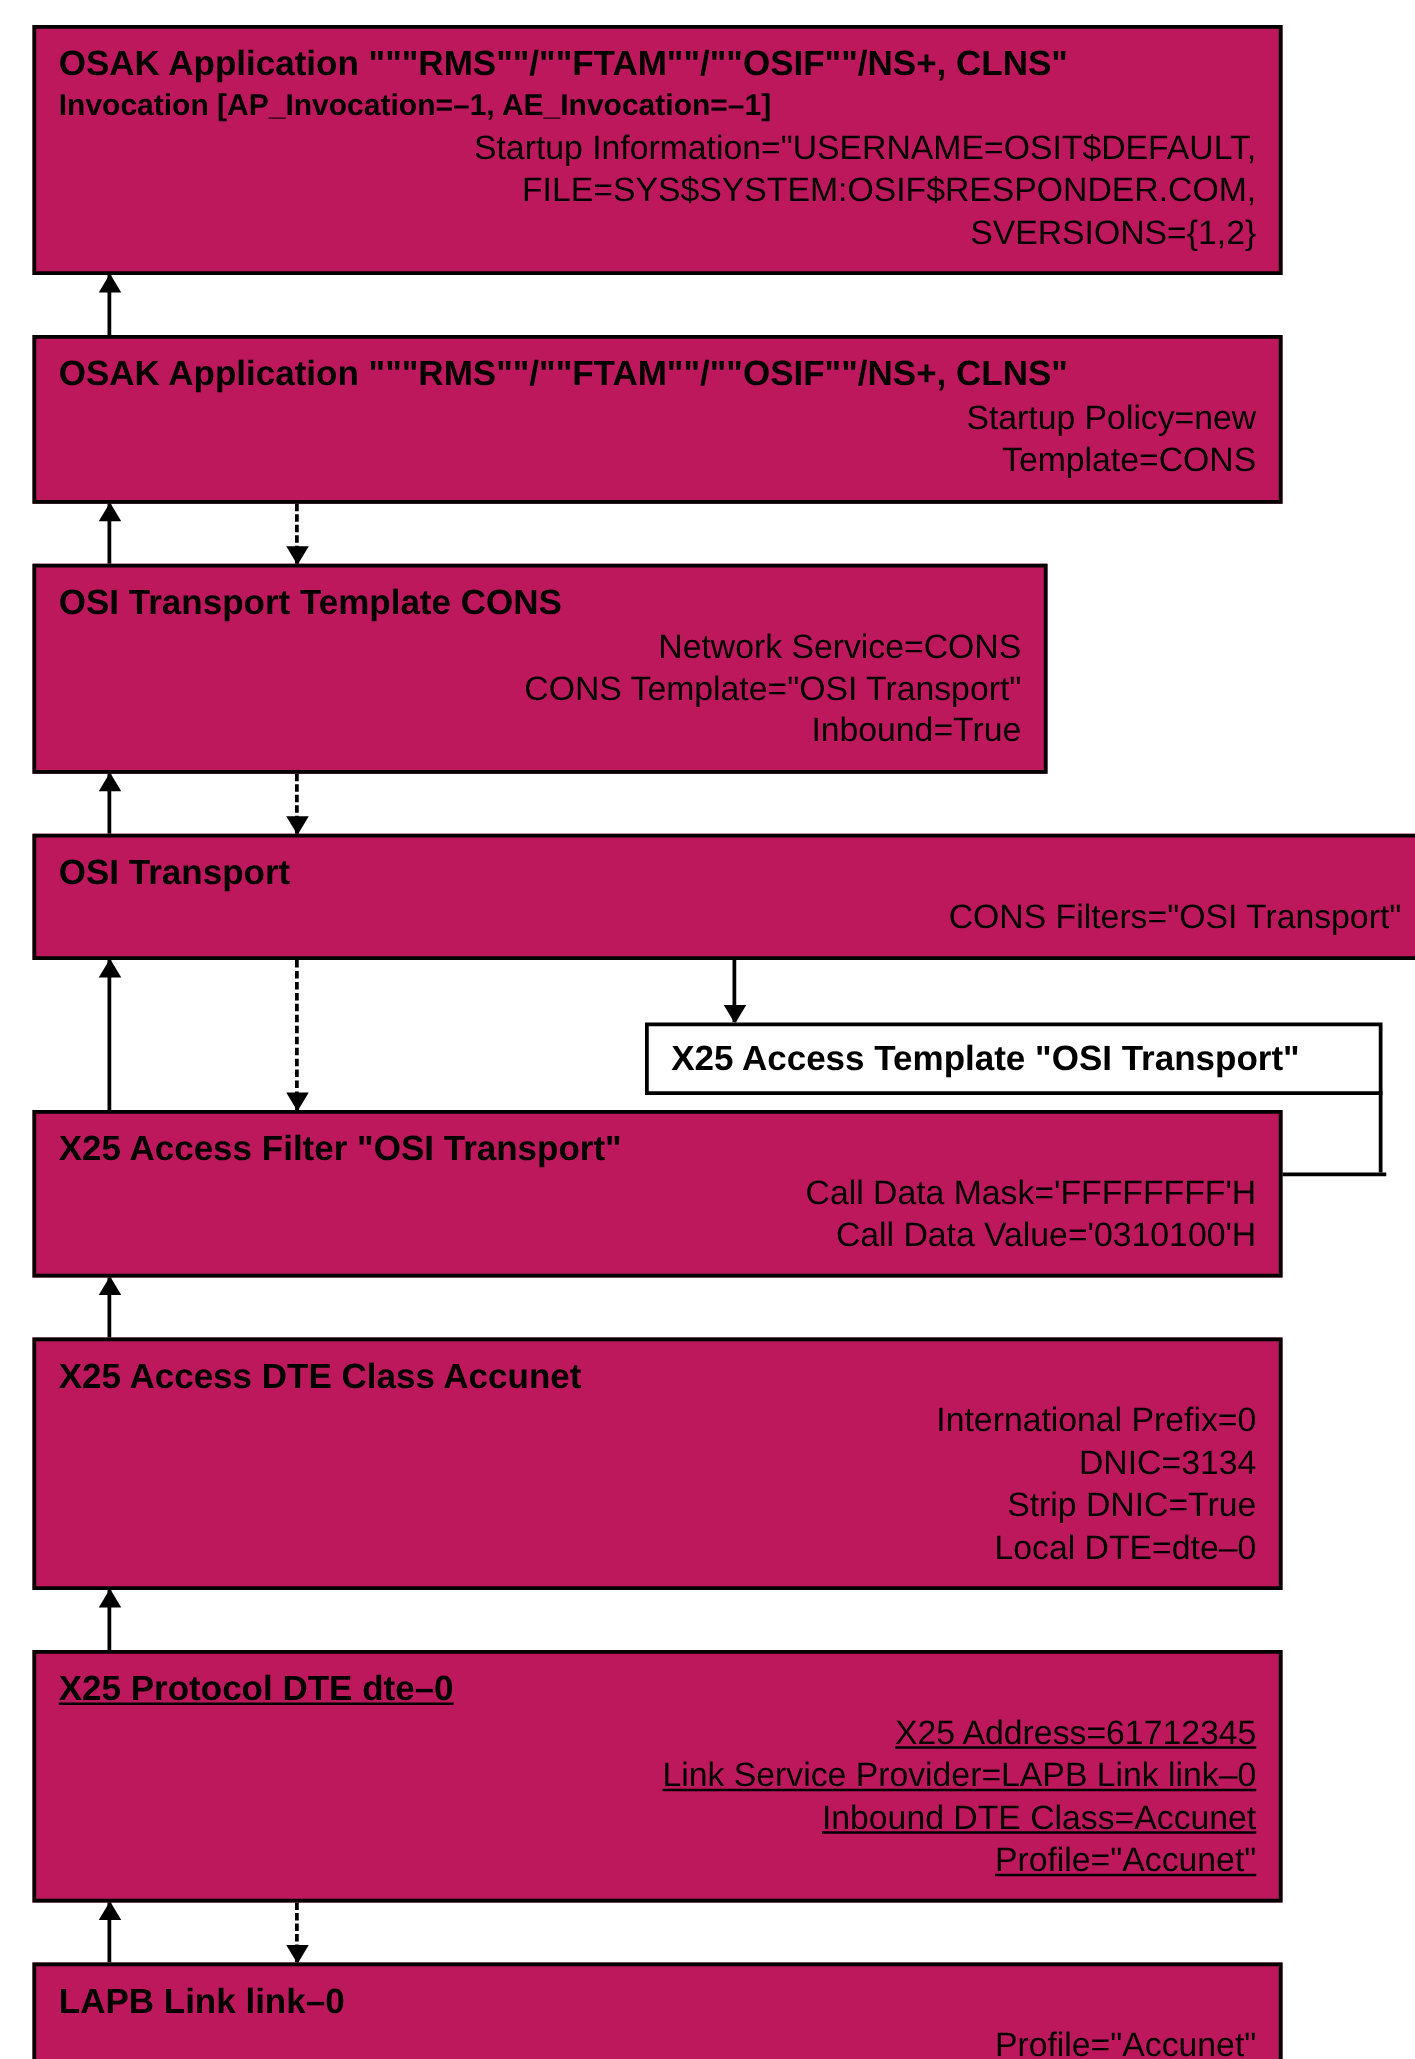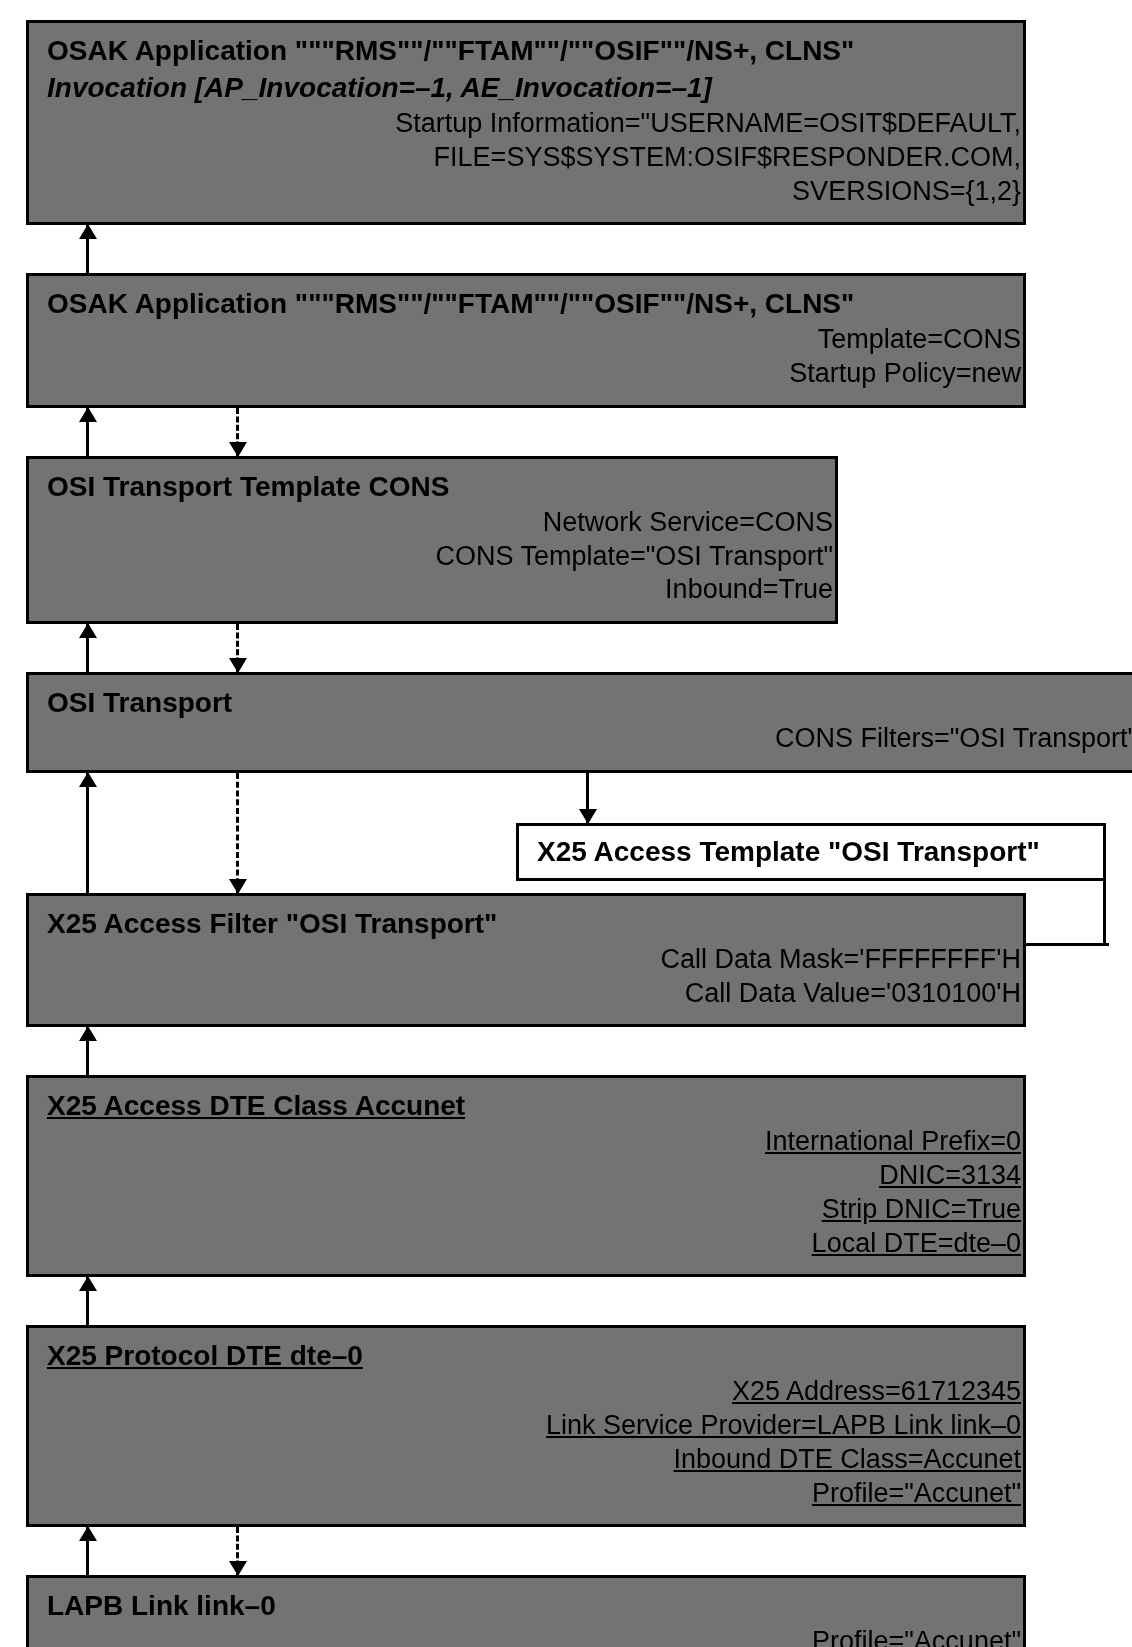--- a/index.html
+++ b/index.html
@@ -10,35 +10,34 @@
     padding: 20px;
     width: 1132px;
   }
   .diagram {
     position: relative;
     width: 1080px;
     margin: 0 auto;
   }
   .box {
     border: 3px solid #000;
-    background: #737373;
-    padding: 10px 2px 14px 18px;
+    background: #be185d;
+    padding: 10px 18px 14px 18px;
     position: relative;
   }
   .box-title {
     font-weight: bold;
     font-size: 28px;
     line-height: 1.25;
     margin-bottom: 2px;
   }
   .box-sub {
     font-weight: bold;
-    font-size: 28px;
+    font-size: 24px;
     line-height: 1.25;
-    font-style: italic;
   }
   .box-attrs {
     font-size: 27px;
     line-height: 1.25;
     padding-left: 100px;
     margin-top: 2px;
     text-align: right;
   }
   .box-attrs .line { white-space: pre; }
   .gap {
@@ -117,22 +116,22 @@
     </div>
   </div>
 
   <div class="gap">
     <div class="arrow-up-solid" style="left:60px;"></div>
   </div>
 
   <div class="box" style="width:1000px;">
     <div class="box-title">OSAK Application """RMS""/""FTAM""/""OSIF""/NS+, CLNS"</div>
     <div class="box-attrs">
+      <div class="line">Startup Policy=new</div>
       <div class="line">Template=CONS</div>
-      <div class="line">Startup Policy=new</div>
     </div>
   </div>
 
   <div class="gap">
     <div class="arrow-up-solid" style="left:60px;"></div>
     <div class="arrow-down-dashed" style="left:210px;"></div>
   </div>
 
   <div class="box" style="width:812px;">
     <div class="box-title">OSI Transport Template CONS</div>
@@ -175,21 +174,21 @@
       <div class="line">Call Data Value='0310100'H</div>
     </div>
 
     <div class="connector-line" style="position:absolute; left:997px; top:47px; width:83px; height:3px;"></div>
   </div>
 
   <div class="gap">
     <div class="arrow-up-solid" style="left:60px;"></div>
   </div>
 
-  <div class="box" style="width:1000px;text-decoration:underline;">
+  <div class="box" style="width:1000px;">
     <div class="box-title">X25 Access DTE Class Accunet</div>
     <div class="box-attrs">
       <div class="line">International Prefix=0</div>
       <div class="line">DNIC=3134</div>
       <div class="line">Strip DNIC=True</div>
       <div class="line">Local DTE=dte–0</div>
     </div>
   </div>
 
   <div class="gap">

